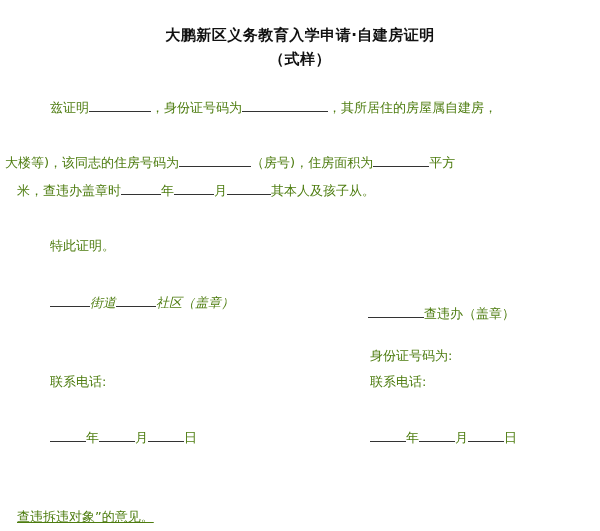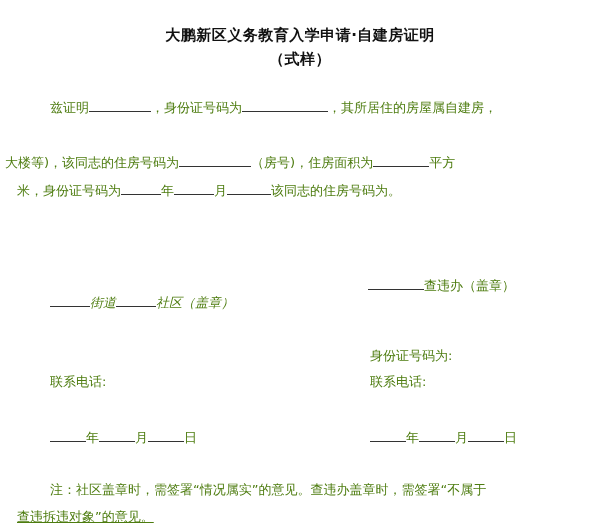--- a/index.html
+++ b/index.html
@@ -43,21 +43,21 @@
       border-bottom: 1px solid #333;
       height: 14px;
       vertical-align: baseline;
     }
     .p1 { left: 50px; top: 97px; }
     .p2 { left: 17px; top: 124px; }
     .p3 { left: 5px; top: 152px; }
     .p4 { left: 17px; top: 180px; }
     .closing { left: 50px; top: 236px; }
     .sig-left { left: 50px; top: 292px; font-style: italic; }
-    .sig-right { left: 368px; top: 275px; }
+    .sig-right { left: 368px; top: 303px; }
     .handler { left: 370px; top: 346px; }
     .phone-left { left: 50px; top: 372px; }
     .phone-right { left: 370px; top: 372px; }
     .date-left { left: 50px; top: 427px; }
     .date-right { left: 370px; top: 427px; }
     .note1 { left: 50px; top: 480px; }
     .note2 { left: 17px; top: 507px; text-decoration: underline; }
   </style>
 </head>
 <body>
@@ -70,23 +70,24 @@
   <div class="line p1">
     <span>兹证明</span><span class="blank" style="width:62px"></span><span>，身份证号码为</span><span class="blank" style="width:86px"></span><span>，其所居住的房屋属自建房，</span>
   </div>
 
 
   <div class="line p3">
     <span>大楼等)，该同志的住房号码为</span><span class="blank" style="width:72px"></span><span>（房号)，住房面积为</span><span class="blank" style="width:56px"></span><span>平方</span>
   </div>
 
   <div class="line p4">
-    <span>米，身份证号码为</span><span class="blank" style="width:40px"></span><span>年</span><span class="blank" style="width:40px"></span><span>月</span><span class="blank" style="width:44px"></span><span>该同志的住房号码为。</span>
+    <span>米，查违办盖章时</span><span class="blank" style="width:40px"></span><span>年</span><span class="blank" style="width:40px"></span><span>月</span><span class="blank" style="width:44px"></span><span>其本人及孩子从。</span>
   </div>
 
+  <div class="line closing">特此证明。</div>
 
   <div class="line sig-left">
     <span class="blank" style="width:40px"></span><span>街道</span><span class="blank" style="width:40px"></span><span>社区（盖章）</span>
   </div>
 
   <div class="line sig-right">
     <span class="blank" style="width:56px"></span><span>查违办（盖章）</span>
   </div>
 
   <div class="line handler">身份证号码为:</div>
@@ -95,16 +96,15 @@
   <div class="line phone-right">联系电话:</div>
 
   <div class="line date-left">
     <span class="blank" style="width:36px"></span><span>年</span><span class="blank" style="width:36px"></span><span>月</span><span class="blank" style="width:36px"></span><span>日</span>
   </div>
 
   <div class="line date-right">
     <span class="blank" style="width:36px"></span><span>年</span><span class="blank" style="width:36px"></span><span>月</span><span class="blank" style="width:36px"></span><span>日</span>
   </div>
 
-  <div class="line note1">注：社区盖章时，需签署“情况属实”的意见。查违办盖章时，需签署“不属于</div>
   <div class="line note2">查违拆违对象”的意见。</div>
 
 </div>
 
 </body></html>

